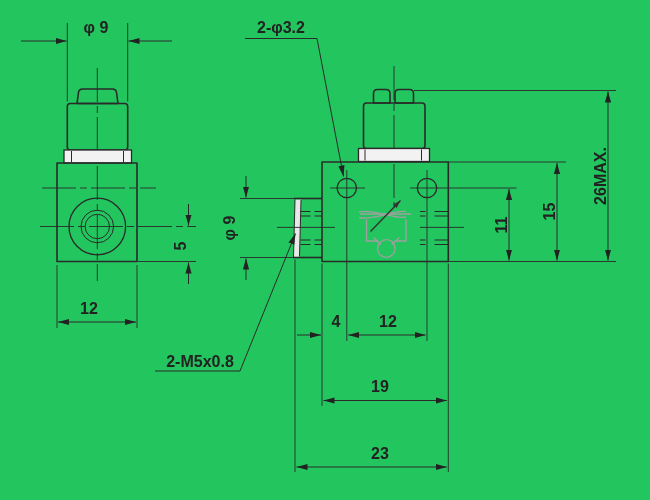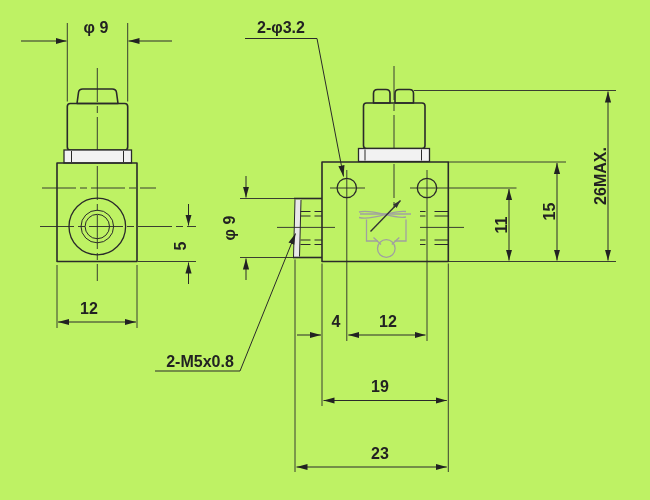--- a/index.html
+++ b/index.html
@@ -1,17 +1,17 @@
 <!DOCTYPE html>
 <html><head>
 <meta charset="utf-8">
 <style>
   html,body{margin:0;padding:0;background:#fff;}
   .canvas{
-    width:650px;height:500px;background:#bef264;position:relative;overflow:hidden;
+    width:650px;height:500px;background:#22c55e;position:relative;overflow:hidden;
     font-family:"Liberation Sans", sans-serif;
   }
   svg text{
     font-family:"Liberation Sans", sans-serif;
     font-size:16px;font-weight:700;fill:#222;
   }
   .outline{stroke:#2a2a2a;stroke-width:1.6;fill:none;stroke-linejoin:round;}
   .circ{stroke:#2a2a2a;stroke-width:1.3;fill:none;}
   .thin{stroke:#2a2a2a;stroke-width:1;fill:none;}
   .ext{stroke:#2a2a2a;stroke-width:0.9;fill:none;}

